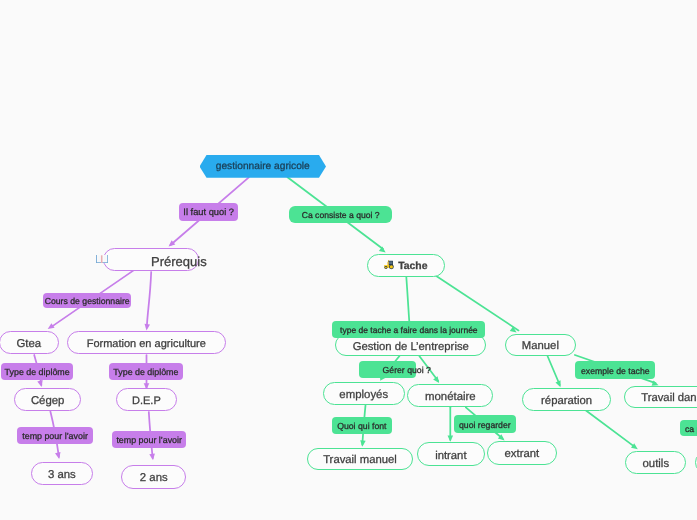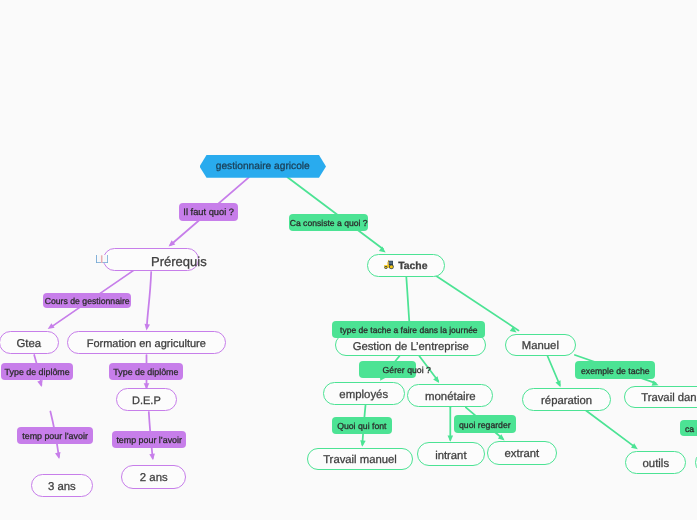--- a/index.html
+++ b/index.html
@@ -100,24 +100,27 @@
     </svg>
   </span>
   <span class="t" style="font-size:13px;font-weight:normal;padding-left:40px;">Prérequis</span>
 </div>
 <div class="node" style="left:-1px;top:331px;width:59.5px;height:23.2px;">
   <span class="t" style="font-size:11.4px;">Gtea</span>
 </div>
 <div class="node" style="left:66.8px;top:331px;width:159px;height:23.2px;">
   <span class="t" style="font-size:11px;">Formation en agriculture</span>
 </div>
+<div class="node" style="left:14.1px;top:388.1px;width:67.2px;height:23.1px;">
+  <span class="t" style="font-size:11.4px;">Cégep</span>
+</div>
 <div class="node" style="left:115.6px;top:388.1px;width:61.6px;height:23.1px;">
   <span class="t" style="font-size:11px;">D.E.P</span>
 </div>
-<div class="node" style="left:31px;top:474px;width:61.8px;height:23.2px;">
+<div class="node" style="left:31px;top:462px;width:61.8px;height:23.2px;">
   <span class="t" style="font-size:11.4px;">3 ans</span>
 </div>
 <div class="node" style="left:121.4px;top:465.4px;width:64.8px;height:23.4px;">
   <span class="t" style="font-size:11.4px;">2 ans</span>
 </div>
 
 <div class="node g" style="left:366.5px;top:253.6px;width:78.8px;height:23px;">
   <span class="emo" style="margin-right:3.5px;">
     <svg width="10.4" height="9.5" viewBox="0 0 104 95" style="display:block">
       <rect x="40" y="0" width="9" height="18" fill="#f0c040"></rect>
@@ -164,21 +167,21 @@
 <div class="node g" style="left:625.3px;top:450.9px;width:61px;height:22.9px;">
   <span class="t" style="font-size:11.4px;">outils</span>
 </div>
 <div class="node g" style="left:694.8px;top:450.9px;width:60px;height:22.9px;">
   <span class="t" style="font-size:11.3px;"></span>
 </div>
 
 <div class="lab" style="left:179px;top:203.2px;width:59.3px;height:17.5px;">
   <span class="t" style="font-size:9.3px;">Il faut quoi ?</span>
 </div>
-<div class="lab g" style="left:289.2px;top:214px;width:79px;height:17.4px;">
+<div class="lab g" style="left:289.2px;top:206px;width:103px;height:17.4px;border-radius:6px;">
   <span class="t" style="font-size:8.6px;">Ca consiste a quoi ?</span>
 </div>
 <div class="lab" style="left:43.2px;top:292.6px;width:88px;height:15.8px;">
   <span class="t" style="font-size:8.7px;">Cours de gestionnaire</span>
 </div>
 <div class="lab" style="left:1.1px;top:362.9px;width:72.1px;height:17.2px;">
   <span class="t" style="font-size:8.9px;">Type de diplôme</span>
 </div>
 <div class="lab" style="left:109px;top:362.9px;width:73.8px;height:17.2px;">
   <span class="t" style="font-size:8.9px;">Type de diplôme</span>

